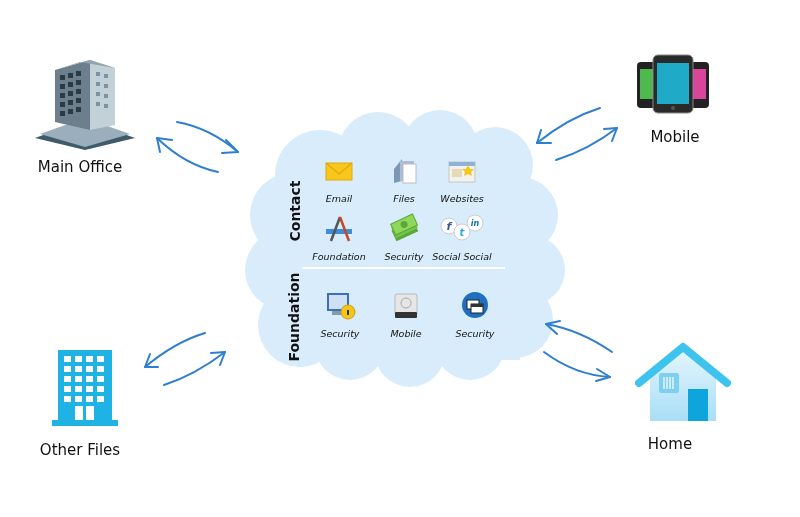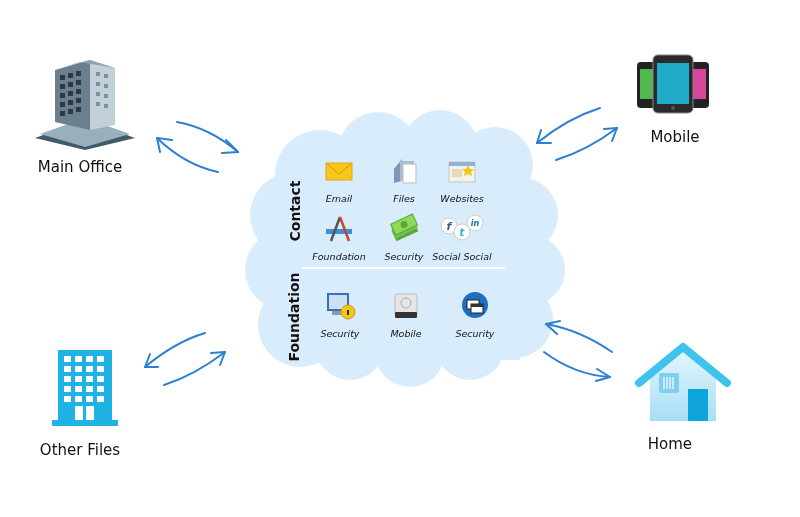--- a/index.html
+++ b/index.html
@@ -165,21 +165,21 @@
     <rect x="26" y="40" width="20" height="20" rx="2" fill="#7fd0f0"></rect>
     <g stroke="#ffffff" stroke-width="1.2">
         <line x1="31" y1="44" x2="31" y2="56"></line>
         <line x1="34" y1="44" x2="34" y2="56"></line>
         <line x1="37" y1="44" x2="37" y2="56"></line>
         <line x1="40" y1="44" x2="40" y2="56"></line>
       </g>
     <rect x="55" y="56" width="20" height="32" fill="#0ea5dc"></rect>
   </svg>
 </div>
-<div class="node-label" style="left:592px;top:435px;width:100px;text-align:right;">Home</div>
+<div class="node-label" style="left:620px;top:435px;width:100px;">Home</div>
 
 <div class="vlabel" style="left:258px;top:202px;width:76px;height:18px;">Contact</div>
 <div class="vlabel" style="left:250px;top:308px;width:90px;height:18px;">Foundation</div>
 
 <div class="svc" style="left:299px;top:155px;">
   <div class="ic">
     <svg width="32" height="32">
         <rect x="3" y="8" width="26" height="17" fill="#f7c71b" stroke="#e0a810"></rect>
         <path d="M3 8 L16 19 L29 8" fill="none" stroke="#e0a810" stroke-width="1.2"></path>
       </svg>

